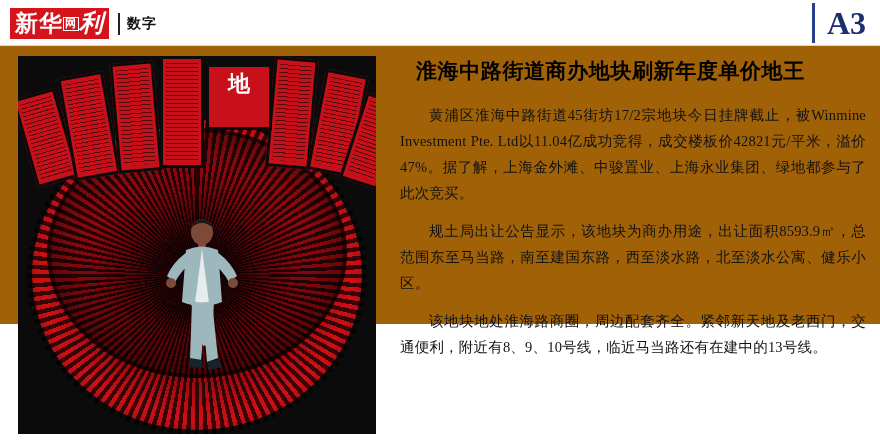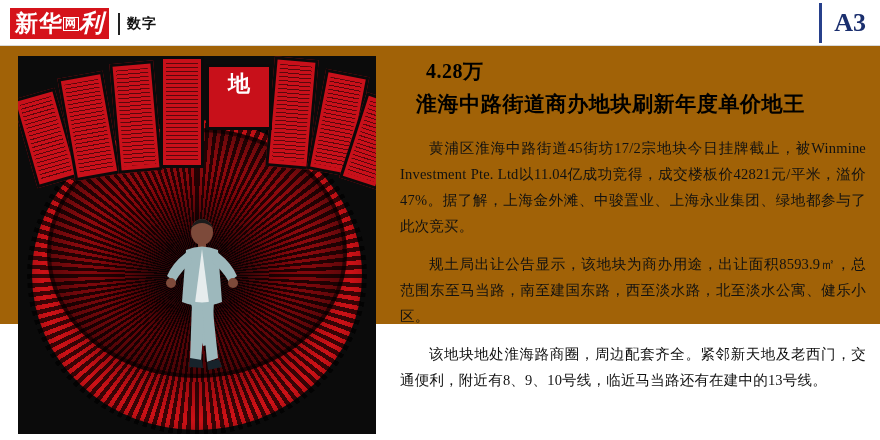--- a/index.html
+++ b/index.html
@@ -86,21 +86,21 @@
   }
   .page-rule {
     width: 3px;
     height: 40px;
     background: #27408b;
     margin-right: 12px;
   }
   .page-num {
     font-family: "Liberation Serif", serif;
     font-weight: bold;
-    font-size: 26px;
+    font-size: 32px;
     color: #1b2f6e;
     line-height: 32px;
   }
   .masthead-hr {
     position: absolute;
     left: 0;
     top: 45px;
     width: 880px;
     height: 1px;
     background: #d9d9d9;
@@ -308,21 +308,20 @@
         <path d="M24 84 q12 5 24 0 l-2 44 l-9 2 z" fill="#9db8bc"></path>
         <path d="M26 86 l-2 58 l11 2 l4 -56 z" fill="#9db8bc"></path>
         <path d="M46 86 l6 56 l-11 4 l-5 -56 z" fill="#9db8bc"></path>
 
         <path d="M24 142 l12 2 l1 8 l-14 -1 z" fill="#17232b"></path>
         <path d="M41 146 l12 -3 l3 8 l-14 3 z" fill="#17232b"></path>
       </svg>
     </div>
 
     <div class="article">
-      <div class="kicker">4.28万</div>
       <div class="headline">淮海中路街道商办地块刷新年度单价地王</div>
       <p class="para">黄浦区淮海中路街道45街坊17/2宗地块今日挂牌截止，被Winmine Investment Pte. Ltd以11.04亿成功竞得，成交楼板价42821元/平米，溢价47%。据了解，上海金外滩、中骏置业、上海永业集团、绿地都参与了此次竞买。</p>
       <p class="para">规土局出让公告显示，该地块为商办用途，出让面积8593.9㎡，总范围东至马当路，南至建国东路，西至淡水路，北至淡水公寓、健乐小区。</p>
       <p class="para">该地块地处淮海路商圈，周边配套齐全。紧邻新天地及老西门，交通便利，附近有8、9、10号线，临近马当路还有在建中的13号线。</p>
     </div>
 
   </div>
 </div>
 
 </body></html>

